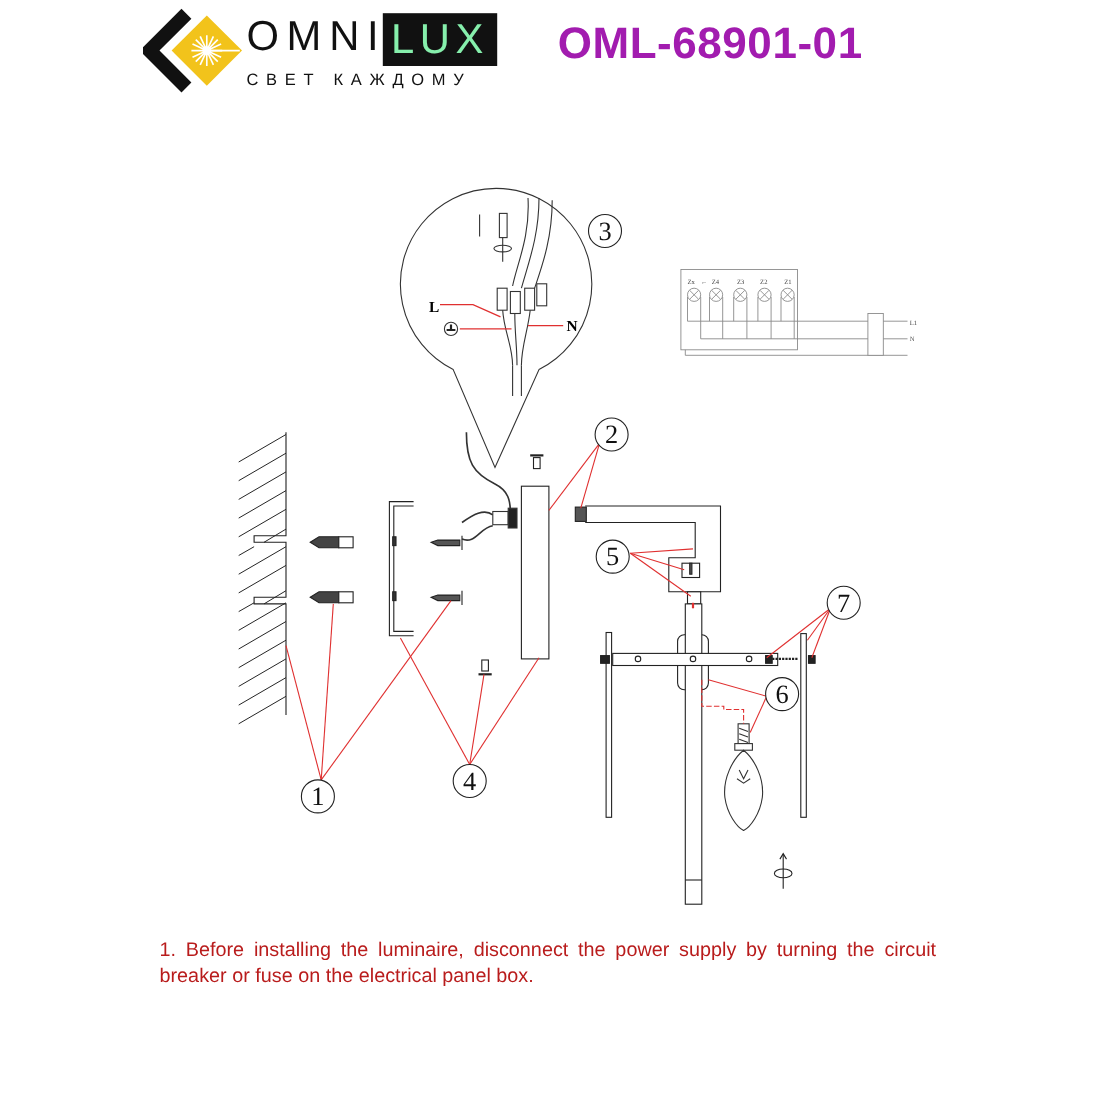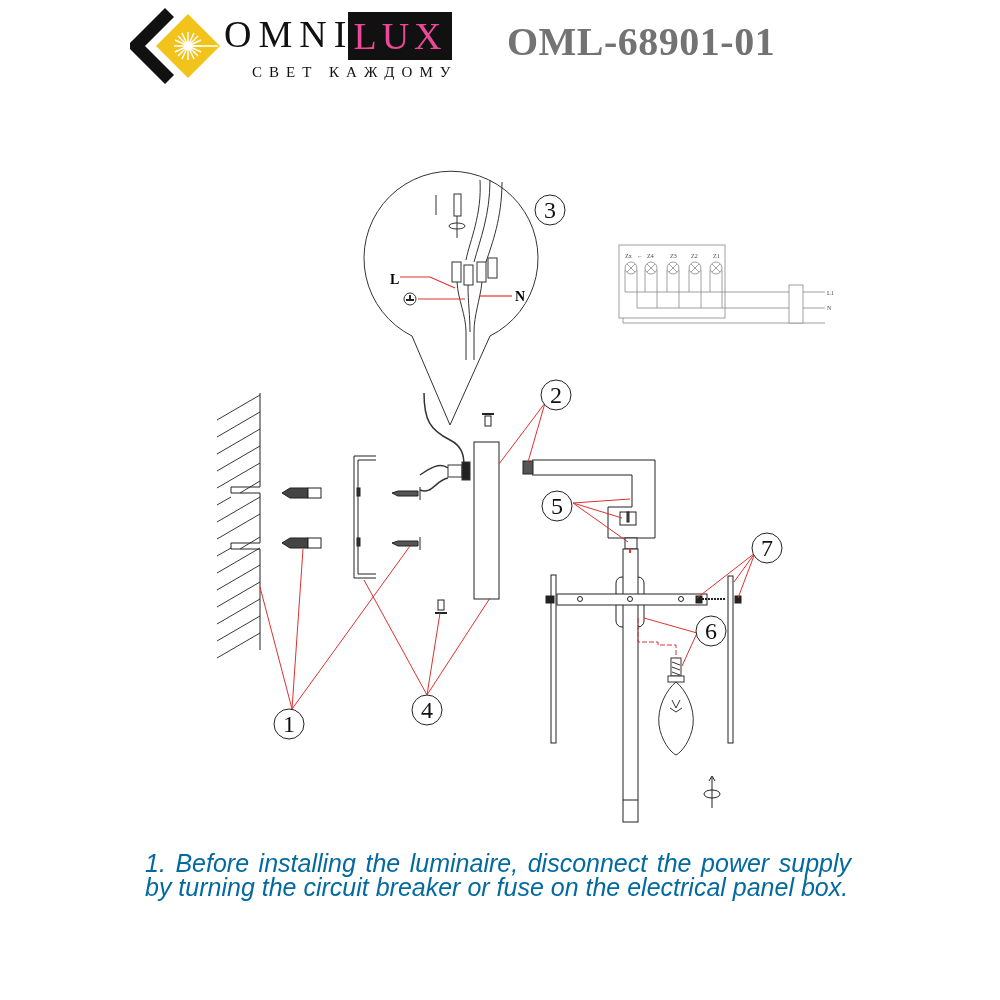--- a/index.html
+++ b/index.html
@@ -1,25 +1,25 @@
 <!DOCTYPE html>
 <html><head>
 <meta charset="utf-8">
 <style>
   html, body { margin:0; padding:0; background:#ffffff; }
   body { width:1000px; height:1000px; position:relative; overflow:hidden; font-family:"Liberation Sans", sans-serif; color:#111; }
-  .header { position:absolute; left:0; top:0; width:1000px; height:90px;font-family:Liberation Serif, serif; }
+  .header { position:absolute; left:0; top:0; width:1000px; height:90px; }
   .logo { position:absolute; left:130px; top:6px; width:330px; height:80px; }
   .brand-omni { position:absolute; left:94px; top:6px; font-size:38px; letter-spacing:7px; color:#111; font-weight:400; }
   .brand-lux-box { position:absolute; left:218px; top:6px; width:104px; height:48px; background:#111; }
-  .brand-lux { position:absolute; left:0; top:0; width:104px; text-align:center; line-height:48px; font-size:38px; letter-spacing:5px; color:#ec4899; font-weight:400; }
-  .tagline { position:absolute; left:94px; top:58px; font-size:15px; letter-spacing:7px; color:#111;margin-left:28px; }
-  .model { position:absolute; left:507px; top:18px; font-size:40px; font-weight:700; color:#737373; letter-spacing:0.5px; }
+  .brand-lux { position:absolute; left:0; top:0; width:104px; text-align:center; line-height:48px; font-size:38px; letter-spacing:5px; color:#86efac; font-weight:400; }
+  .tagline { position:absolute; left:94px; top:58px; font-size:15px; letter-spacing:7px; color:#111; }
+  .model { position:absolute; left:507px; top:18px; font-size:40px; font-weight:700; color:#a21caf; letter-spacing:0.5px; }
   .diagram { position:absolute; left:0; top:90px; width:1000px; height:760px; }
-  .instructions { position:absolute; left:145px; top:852px; width:706px; font-size:25px; line-height:23.5px; color:#0369a1;font-style:italic; }
+  .instructions { position:absolute; left:145px; top:852px; width:706px; font-size:18px; line-height:23.5px; color:#b91c1c; }
   .instructions p { margin:0; text-align:justify; }
   .callout-text { font-family:"Liberation Serif", serif; font-size:24px; }
   .wire-label { font-family:"Liberation Serif", serif; font-size:14px; font-weight:700; }
   .tiny { font-family:"Liberation Serif", serif; font-size:6px; }
 </style>
 </head>
 <body>
 
 <div class="header">
   <div class="logo">

